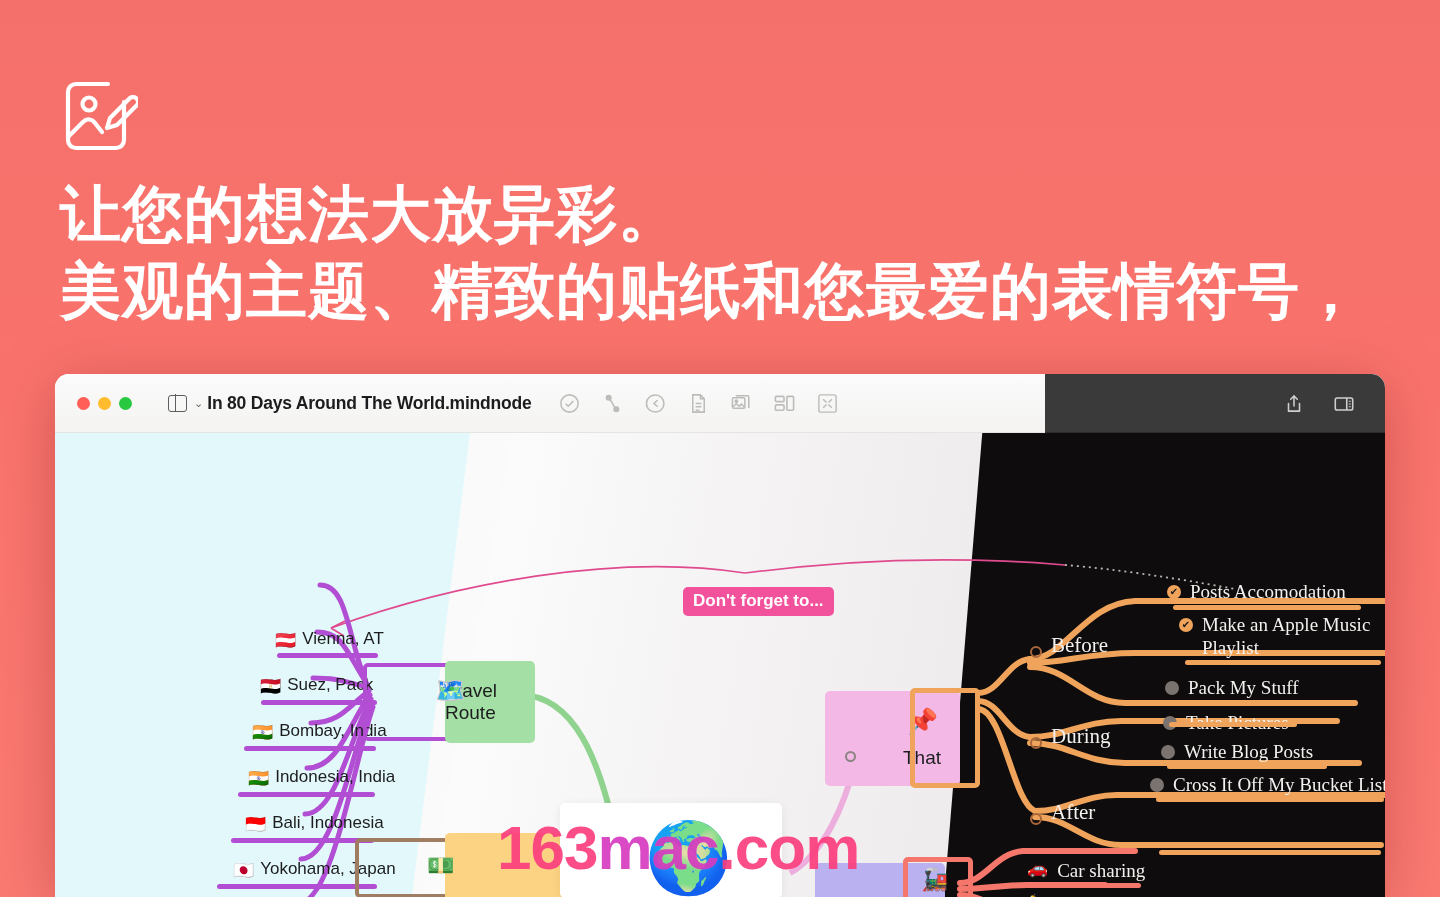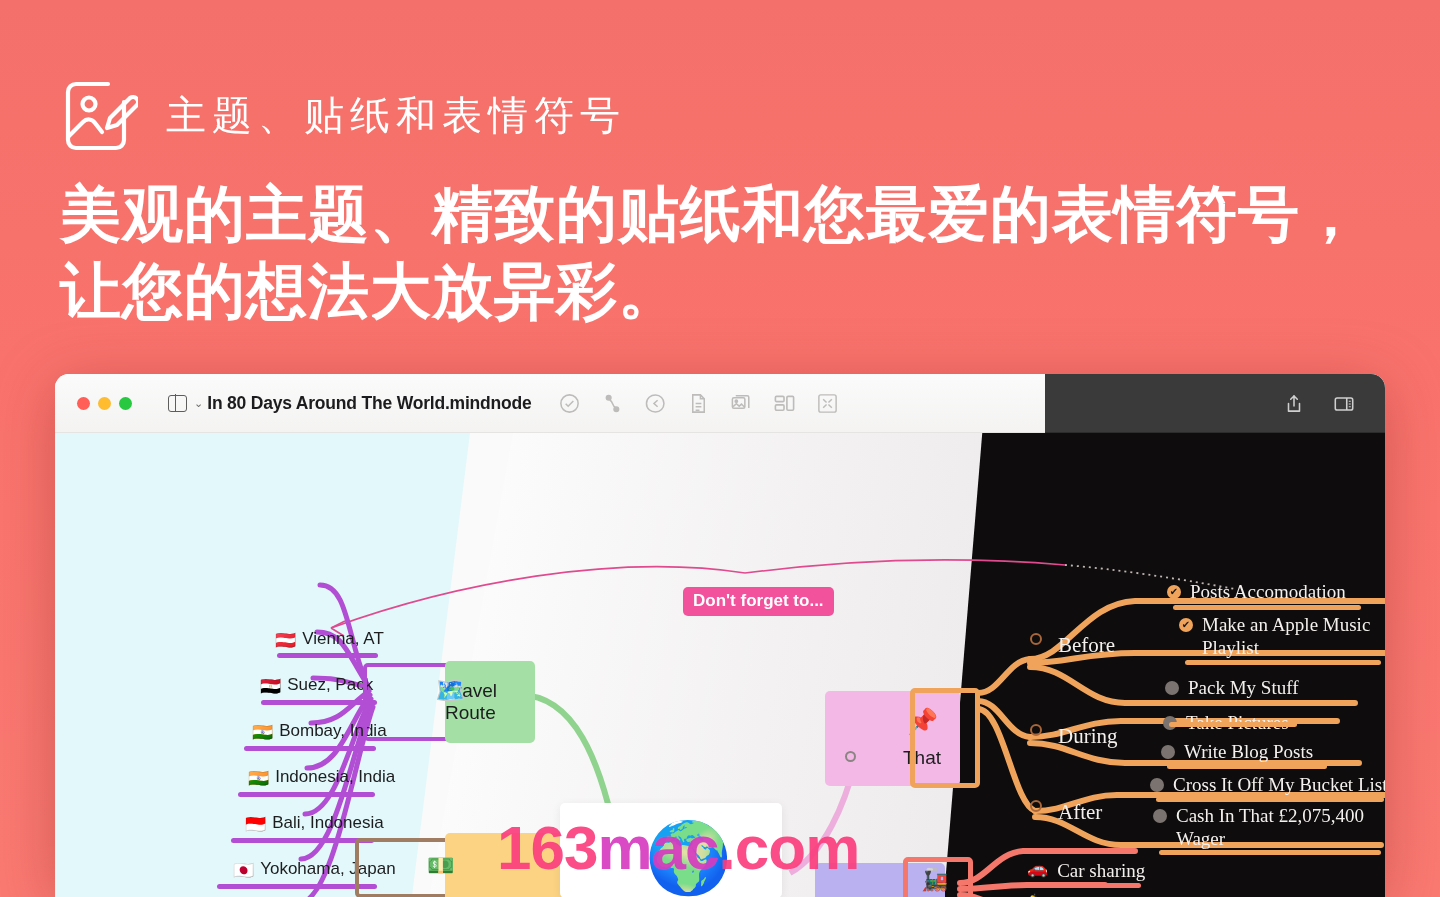--- a/index.html
+++ b/index.html
@@ -137,21 +137,21 @@
   .dleaf.wrap { white-space:normal; width:215px; }
   .check {
     width:14px; height:14px; border-radius:50%; margin-top:5px; flex:none;
     display:flex; align-items:center; justify-content:center;
     font-size:10px; color:#1a1a1a;
   }
   .check.done { background:#f0a45b; }
   .check.todo { background:#7b7370; }
   .dtitle {
     position:absolute; font-family:"Liberation Serif", serif; font-size:21px; color:#f3f0ee;
-    display:flex; align-items:flex-start; gap:16px;
+    display:flex; align-items:flex-end; gap:9px;
   }
   .ring { width:12px; height:12px; border-radius:50%; border:2.5px solid #a9663a; flex:none; }
   .ul-orange { position:absolute; height:5px; border-radius:3px; background:#f0a45b; }
   .ul-salmon { position:absolute; height:5px; border-radius:3px; background:#f5776b; }
 
   .badge {
     position:absolute; background:#f2519b; color:#fff; font-size:17px; font-weight:700;
     padding:4px 10px 5px; border-radius:5px; white-space:nowrap;
   }
 
@@ -170,25 +170,24 @@
 <div class="hero">
   <div class="hero-row">
     <span class="hero-icon">
       <svg viewBox="0 0 76 74" fill="none" stroke="#ffffff" stroke-width="4.2" stroke-linecap="round" stroke-linejoin="round">
         <path d="M62 24 V62 a8 8 0 0 1-8 8 H14 a8 8 0 0 1-8-8 V14 a8 8 0 0 1 8-8 H46"></path>
         <circle cx="27" cy="26" r="6.5"></circle>
         <path d="M7 58 l14-14 c4-4 9-3 12 1 l7 9"></path>
         <path d="M48 40 l20-20 a5 5 0 0 1 7 7 L55 47 l-10 3 3-10z"></path>
       </svg>
     </span>
-    <span class="hero-eyebrow">主题、贴纸和表情符号</span>
   </div>
   <div class="hero-title">
+    <span>让您的想法大放异彩。</span>
     <span>美观的主题、精致的贴纸和您最爱的表情符号，</span>
-    <span>让您的想法大放异彩。</span>
   </div>
 </div>
 
 <div class="window-wrap">
  <div class="window">
 
   <div class="canvas">
     <div class="panel-blue"></div>
     <div class="panel-white"></div>
     <div class="panel-dark"></div>
@@ -347,24 +346,20 @@
         <span>Write Blog Posts</span>
       </div>
       <div class="ul-orange" style="left:1112px; top:331px; width:160px;"></div>
 
       <div class="dleaf" style="left:1095px; top:340px;">
         <span class="check todo"></span>
         <span>Cross It Off My Bucket List</span>
       </div>
       <div class="ul-orange" style="left:1101px; top:364px; width:228px;"></div>
 
-      <div class="dleaf wrap" style="left:1098px; top:371px;">
-        <span class="check todo"></span>
-        <span>Cash In That £2,075,400 Wager</span>
-      </div>
       <div class="ul-orange" style="left:1104px; top:417px; width:222px;"></div>
 
       <div class="dleaf" style="left:972px; top:426px;">
         <span style="font-size:17px;">🚗</span>
         <span>Car sharing</span>
       </div>
       <div class="ul-salmon" style="left:978px; top:450px; width:108px;"></div>
 
       <div class="dleaf" style="left:970px; top:460px;">
         <span style="font-size:17px;">🛵</span>

